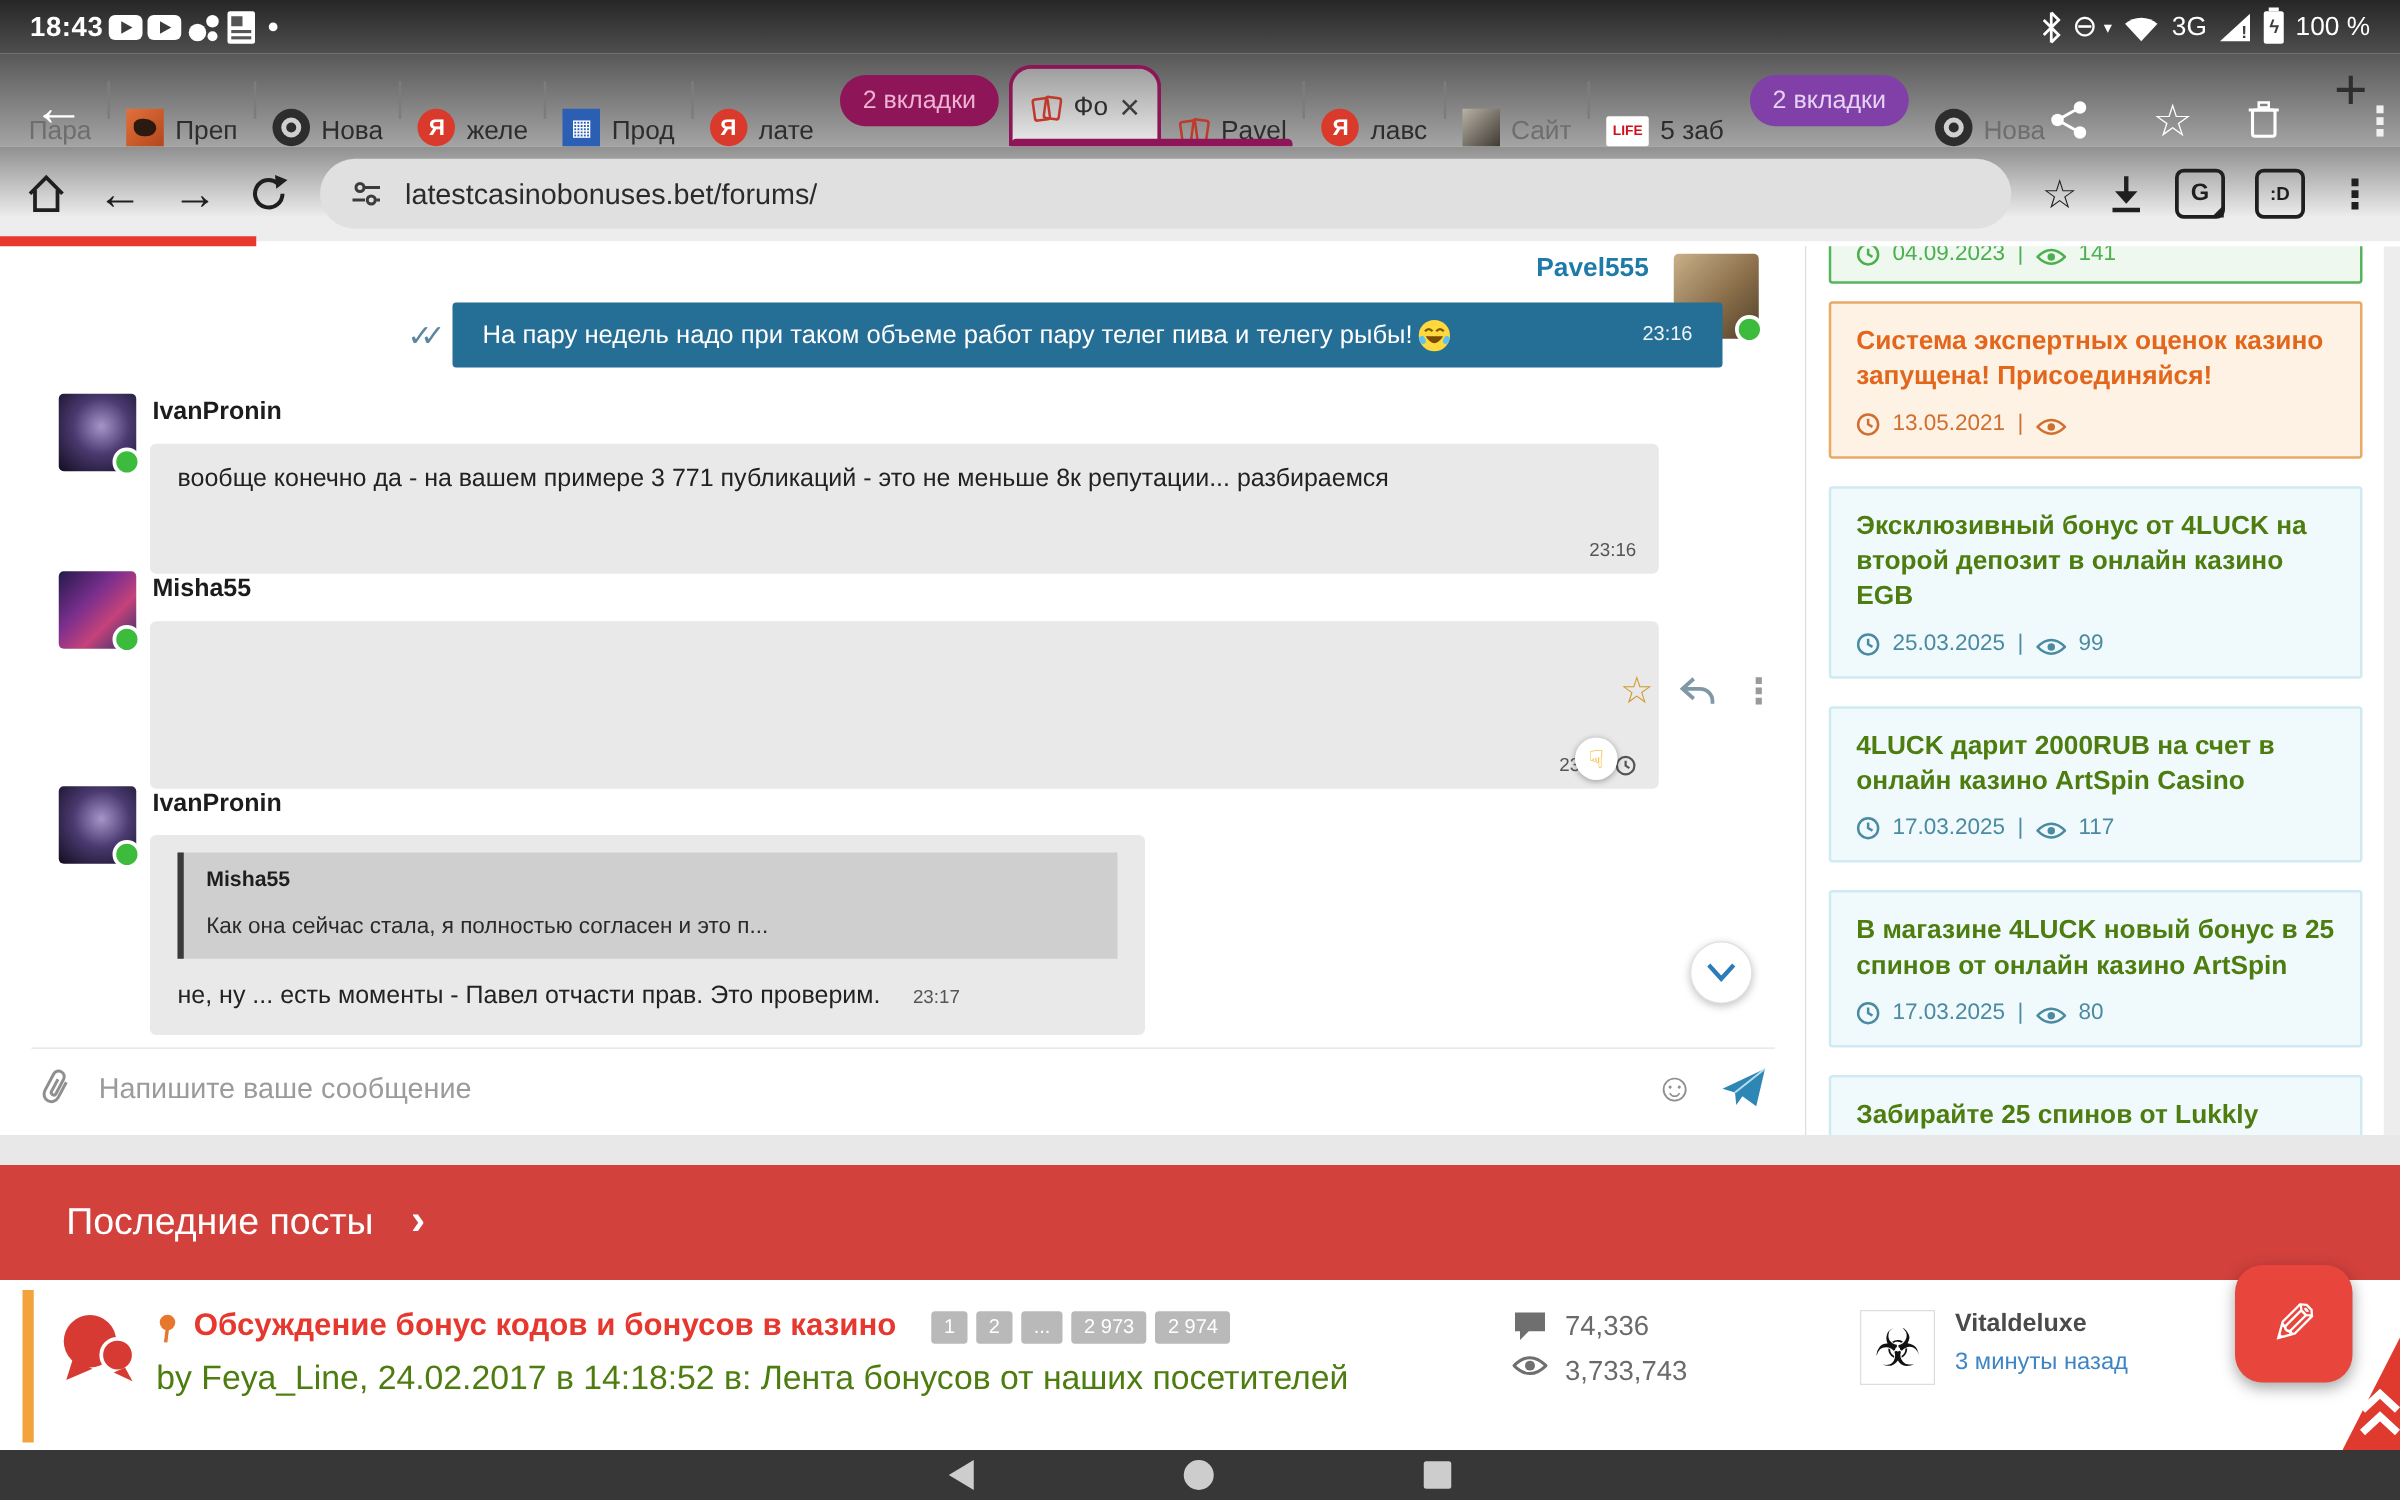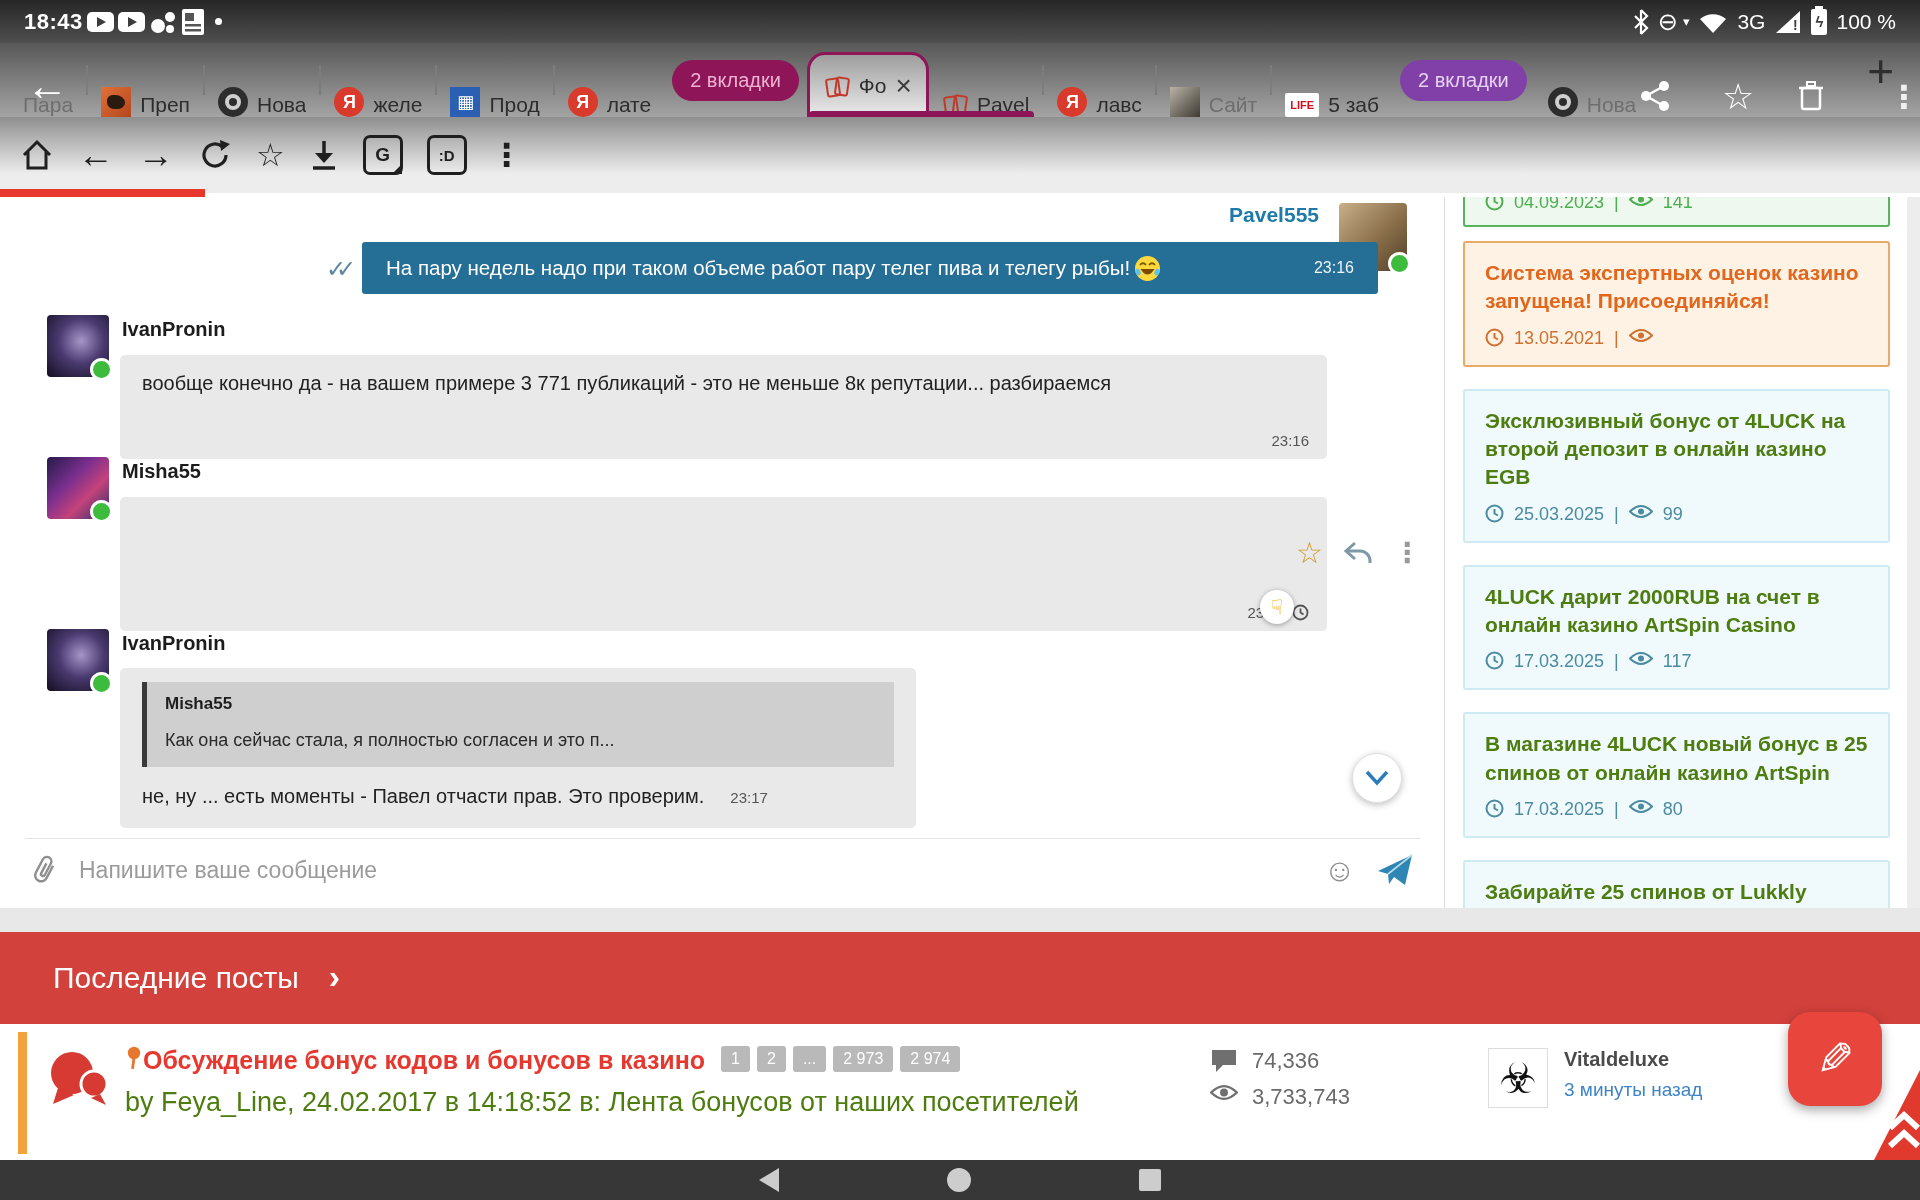--- a/index.html
+++ b/index.html
@@ -135,42 +135,42 @@
     font-family:"Liberation Sans","DejaVu Sans",sans-serif}
   .chat-input input::placeholder{color:#9b9b9b}
   .smiley{font-size:32px;color:#8f8f8f}
 
   
   .sidebar{position:absolute;left:1444px;top:0;width:476px;height:735px;border-left:1px solid #ddd;
     padding:0 30px 0 18px;box-sizing:border-box;overflow:hidden}
   .scroll-track{position:absolute;right:0;top:0;width:13px;height:735px;background:#ededed}
   .card{border-radius:3px;padding:16px 20px;margin-bottom:22px;position:relative;box-sizing:border-box}
   .card-title{font-weight:bold;font-size:21px;line-height:1.35;margin-bottom:12px}
-  .card-meta{display:flex;align-items:flex-start;gap:10px;font-size:18px}
+  .card-meta{display:flex;align-items:flex-end;gap:10px;font-size:18px}
   .card-blue{background:#f0fafd;border:2px solid #cfeaf2}
   .card-blue .card-title{color:#4d7c0f}
   .card-blue .card-meta{color:#4b8ba1}
   .card-green{background:#eef8ee;border:2px solid #57b45c;height:90px;margin-top:-60px;margin-bottom:14px}
   .card-green .card-meta{color:#4caf50;position:absolute;left:20px;bottom:12px}
   .card-orange{background:#fdf2e4;border:2px solid #e9a967}
   .card-orange .card-title{color:#e2661c}
   .card-orange .card-meta{color:#d07030}
 
   
   .gray-band{position:absolute;top:908px;left:0;right:0;height:24px;background:#e8e8e8}
   .banner{position:absolute;top:932px;left:0;right:0;height:92px;background:#d2413c;display:flex;
     align-items:center;padding:0 53px;color:#fff}
   .banner-title{font-size:30px;font-weight:normal}
   .banner-chev{font-size:34px;font-weight:bold;margin-left:30px;margin-top:-4px}
 
   .post-row{position:absolute;top:1024px;left:0;right:0;height:136px;background:#fff}
   .orange-bar{position:absolute;left:18px;top:8px;width:9px;height:122px;background:#f2a33c}
   .post-icon{position:absolute;left:48px;top:26px}
   .post-main{position:absolute;left:125px;top:22px}
-  .post-title-row{display:flex;align-items:flex-start;}
+  .post-title-row{display:flex;align-items:flex-end;gap:12px}
   .post-title{color:#e6382e;font-weight:bold;font-size:25px}
   .pages{display:flex;gap:7px;margin-left:16px}
   .page-pill{background:#b9b9b9;color:#fff;font-size:16px;padding:4px 10px;border-radius:3px}
   .byline{font-size:27px;color:#4d7c0f;margin-top:12px}
   .post-stats{position:absolute;left:1210px;top:24px;display:flex;flex-direction:column;gap:10px;
     color:#6a6a6a;font-size:22px}
   .stat{display:flex;align-items:flex-start;gap:14px}
   .post-user{position:absolute;left:1488px;top:24px;display:flex;gap:16px;align-items:flex-start}
   .bio-avatar{width:58px;height:58px;background:#fff;border:1px solid #ddd;display:flex;
     align-items:center;justify-content:center;font-size:42px;color:#111}
@@ -320,20 +320,30 @@
 <div class="url-row">
   <svg width="34" height="34" viewBox="0 0 34 34">
     <path d="M4 17 L17 4 L30 17 M8 14 V30 H26 V14" fill="none" stroke="#1f1f1f" stroke-width="3"></path>
   </svg>
   <span class="nav-glyph">←</span>
   <span class="nav-glyph">→</span>
   <svg width="34" height="34" viewBox="0 0 34 34">
     <path d="M28 17 a11 11 0 1 1 -4 -8.5" fill="none" stroke="#1f1f1f" stroke-width="3.2"></path>
     <polygon points="22,2 32,6 23,13" fill="#1f1f1f"></polygon>
   </svg>
+  <div class="url-pill">
+    <svg width="26" height="26">
+      <circle cx="8" cy="8" r="3.2" fill="none" stroke="#3c3c3c" stroke-width="2.4"></circle>
+      <line x1="12" y1="8" x2="24" y2="8" stroke="#3c3c3c" stroke-width="2.4"></line>
+      <line x1="2" y1="18" x2="12" y2="18" stroke="#3c3c3c" stroke-width="2.4"></line>
+      <circle cx="17" cy="18" r="3.2" fill="none" stroke="#3c3c3c" stroke-width="2.4"></circle>
+      <line x1="21" y1="18" x2="24" y2="18" stroke="#3c3c3c" stroke-width="2.4"></line>
+    </svg>
+    <span class="url-text">latestcasinobonuses.bet/forums/</span>
+  </div>
   <span class="nav-glyph" style="font-size:32px">☆</span>
   <svg width="30" height="32">
     <line x1="15" y1="2" x2="15" y2="20" stroke="#1f1f1f" stroke-width="3.5"></line>
     <polygon points="6,14 24,14 15,24" fill="#1f1f1f"></polygon>
     <line x1="4" y1="29" x2="26" y2="29" stroke="#1f1f1f" stroke-width="3.5"></line>
   </svg>
   <span class="sq-icon g-icon">G</span>
   <span class="sq-icon d-icon">:D</span>
   <span class="kebab-dark">⋮</span>
 </div>

